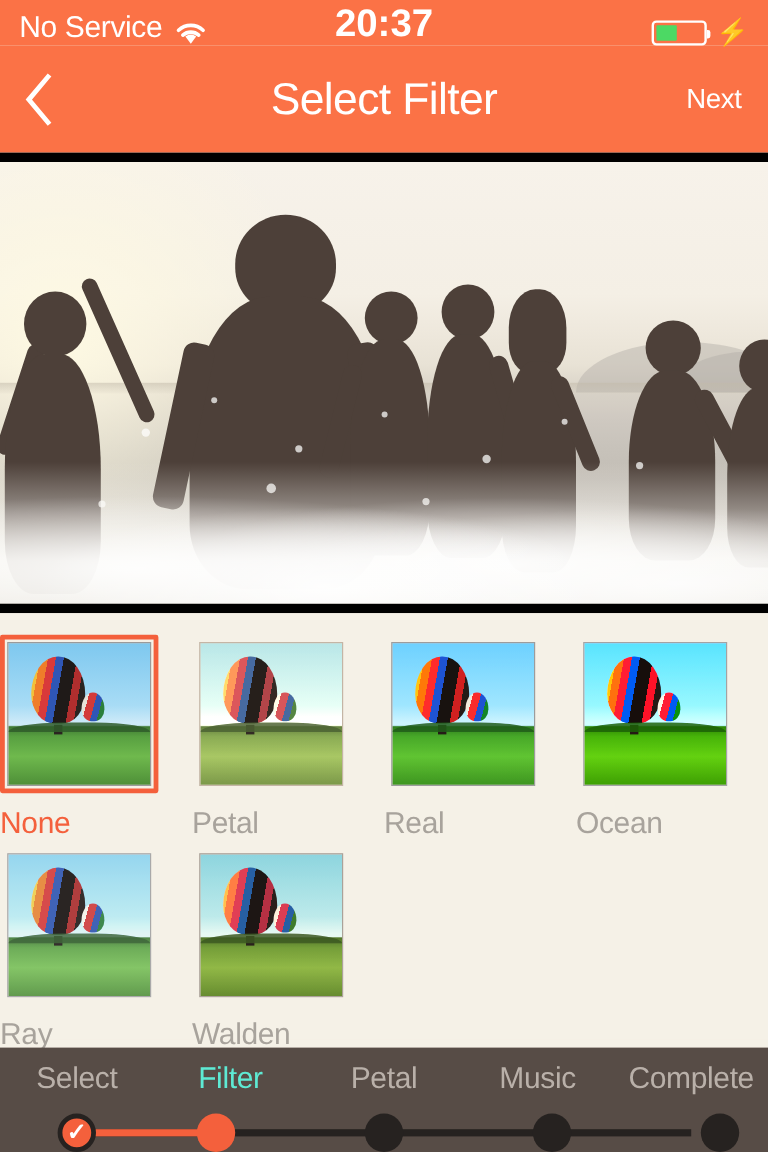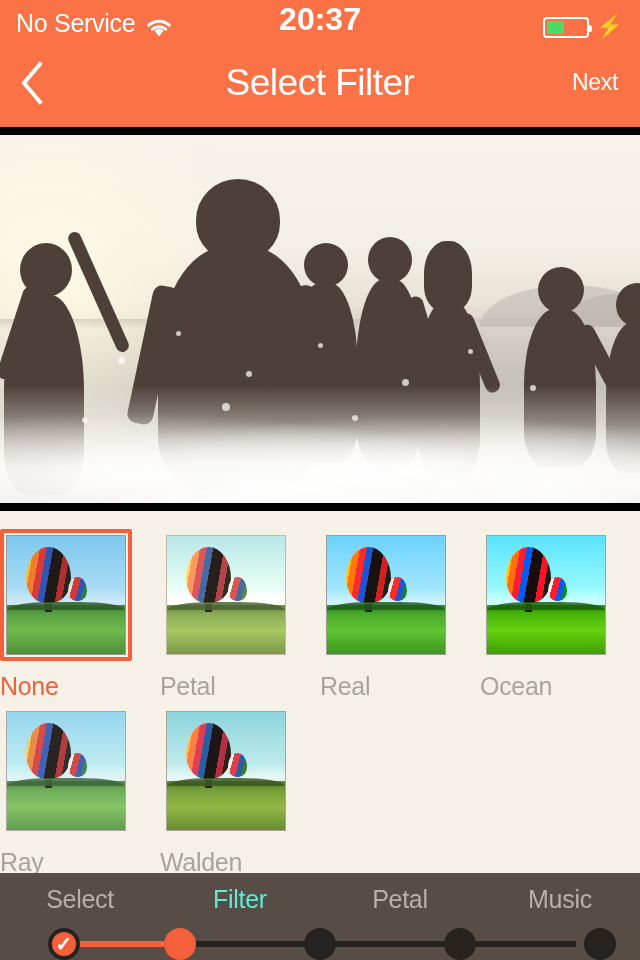--- a/index.html
+++ b/index.html
@@ -356,20 +356,21 @@
     </div>
   </div>
 </div>
 
 <div id="step-bar">
   <div id="step-labels">
     <div class="step-label">Select</div>
     <div class="step-label current">Filter</div>
     <div class="step-label">Petal</div>
     <div class="step-label">Music</div>
+    <div class="step-label">Complete</div>
   </div>
   <div id="step-track">
     <div class="track-line"></div>
     <div class="track-line-done"></div>
     <div class="step-dot done" style="left:48px;">
       <span class="check-glyph">✓</span>
     </div>
     <div class="step-dot current" style="left:164px;"></div>
     <div class="step-dot" style="left:304px;"></div>
     <div class="step-dot" style="left:444px;"></div>

